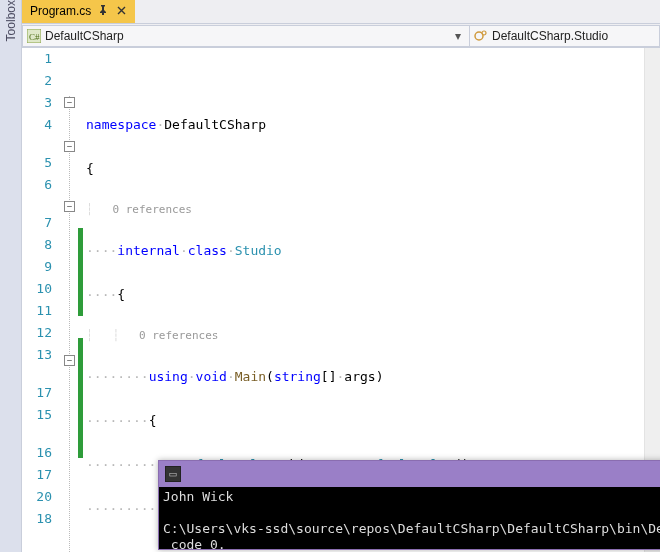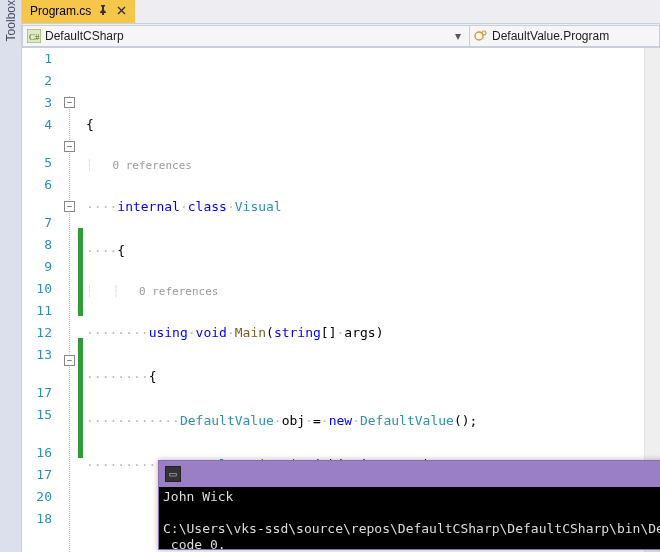--- a/index.html
+++ b/index.html
@@ -78,21 +78,21 @@
         <span class="combo-text">DefaultCSharp</span>
         <span class="chev">▾</span>
       </div>
       <div class="combo" style="flex:0 0 190px">
         <span class="csicon">
           <svg width="14" height="14" viewBox="0 0 14 14">
               <circle cx="5" cy="7" r="4" fill="none" stroke="#d09a3d" stroke-width="1.5"></circle>
               <circle cx="10" cy="4" r="2" fill="none" stroke="#d09a3d" stroke-width="1.2"></circle>
             </svg>
         </span>
-        <span class="combo-text">DefaultValue.Program</span>
+        <span class="combo-text">DefaultCSharp.Studio</span>
       </div>
     </div>
 
     <div class="editor-wrap">
 
       <div class="gutter-ln">
         <div class="ln">1</div>
         <div class="ln">2</div>
         <div class="ln">3</div>
         <div class="ln">4</div>
@@ -127,23 +127,24 @@
 
       <div class="gutter-mark">
         <div style="height:180px"></div>
         <div class="mark-green" style="height:88px"></div>
         <div style="height:22px"></div>
         <div class="mark-green" style="height:120px"></div>
       </div>
 
       <div class="code">
 <div class="ln"></div>
+<div class="ln"><span class="kw">namespace</span><span class="dot">·</span><span class="id">DefaultCSharp</span></div>
 <div class="ln">{</div>
 <div class="codelens"><span class="guide">┆   </span><span>0 references</span></div>
-<div class="ln"><span class="dot">····</span><span class="kw">internal</span><span class="dot">·</span><span class="kw">class</span><span class="dot">·</span><span class="cls">Visual</span></div>
+<div class="ln"><span class="dot">····</span><span class="kw">internal</span><span class="dot">·</span><span class="kw">class</span><span class="dot">·</span><span class="cls">Studio</span></div>
 <div class="ln"><span class="dot">····</span>{</div>
 <div class="codelens"><span class="guide">┆   ┆   </span><span>0 references</span></div>
 <div class="ln"><span class="dot">········</span><span class="kw">using</span><span class="dot">·</span><span class="kw">void</span><span class="dot">·</span><span class="mtd">Main</span>(<span class="kw">string</span>[]<span class="dot">·</span><span class="id">args</span>)</div>
 <div class="ln"><span class="dot">········</span>{</div>
 <div class="ln"><span class="dot">············</span><span class="cls">DefaultValue</span><span class="dot">·</span><span class="id">obj</span><span class="dot">·</span>=<span class="dot">·</span><span class="kw">new</span><span class="dot">·</span><span class="cls">DefaultValue</span>();</div>
 <div class="ln"><span class="dot">············</span><span class="cls">Console</span>.<span class="mtd">WriteLine</span>(<span class="id">obj</span>.<span class="id">FirstName</span>);</div>
 
 
 
 

